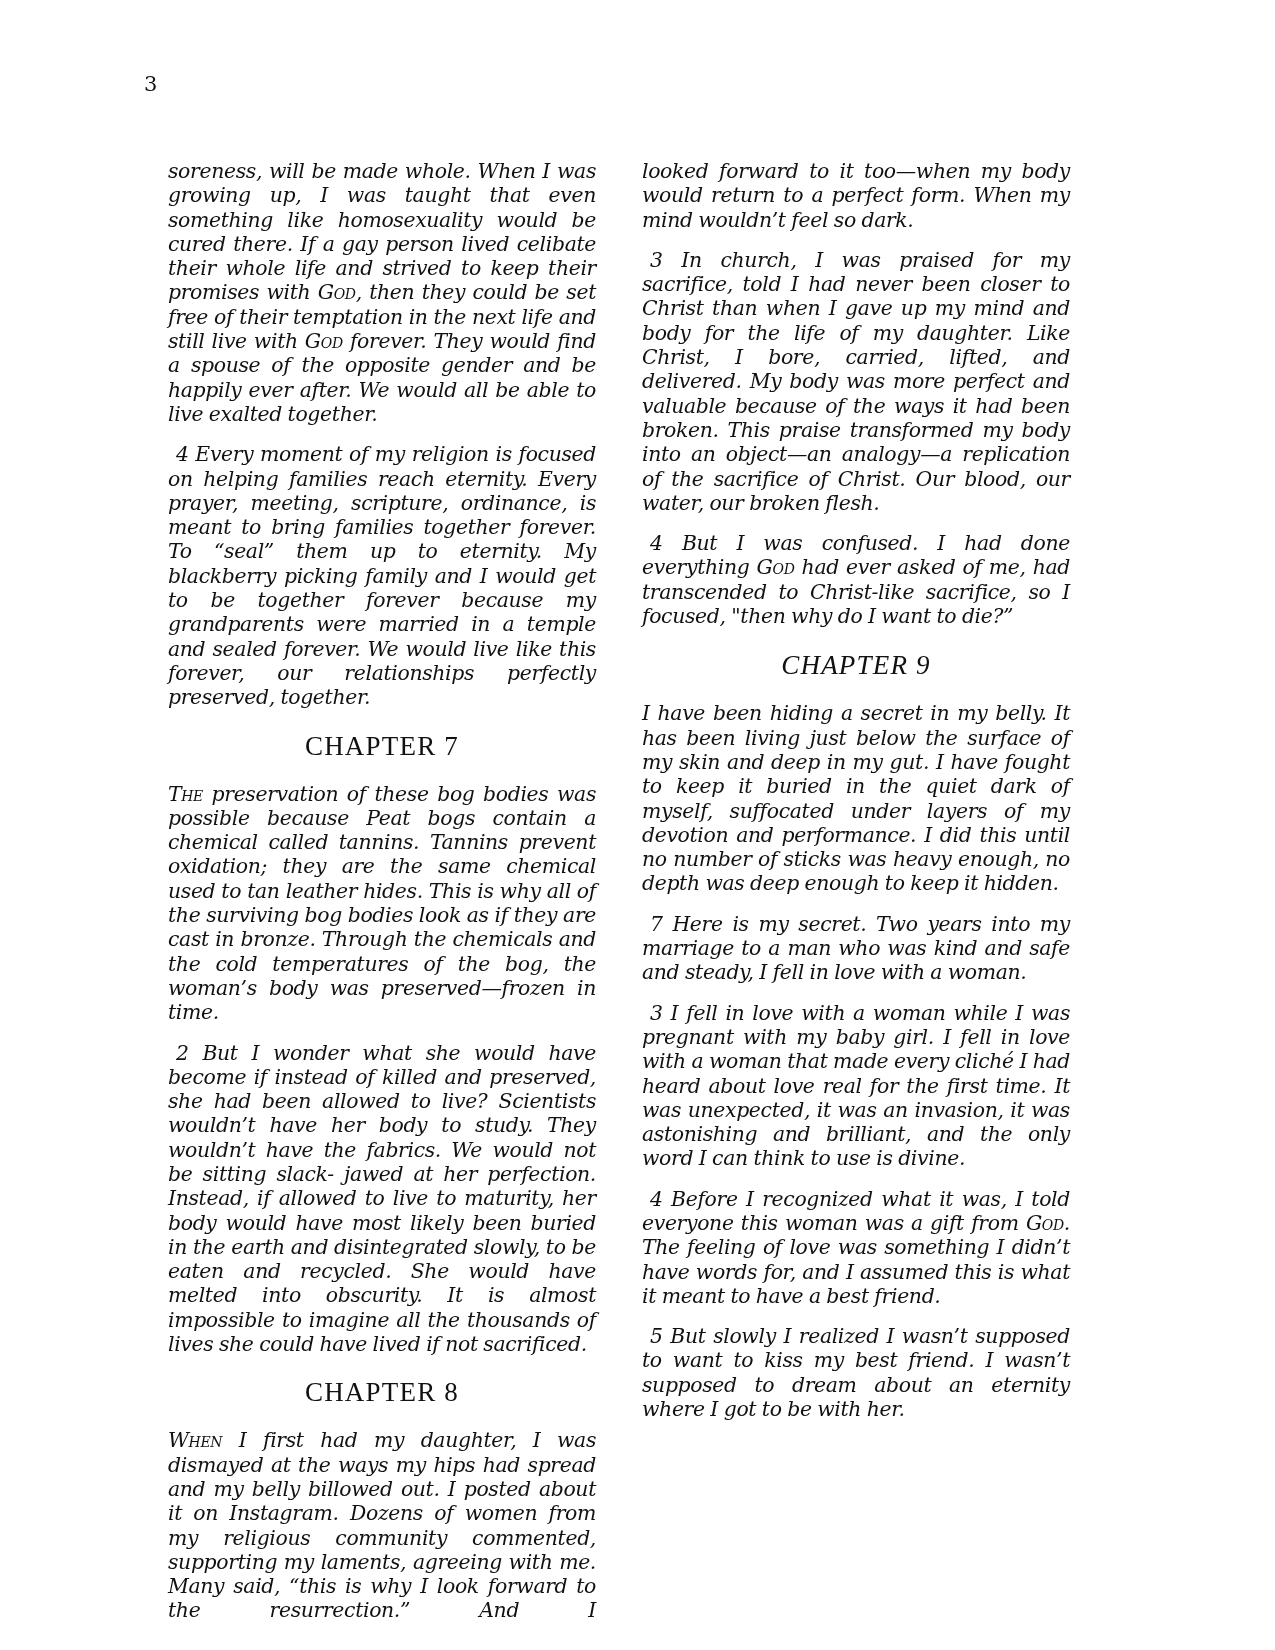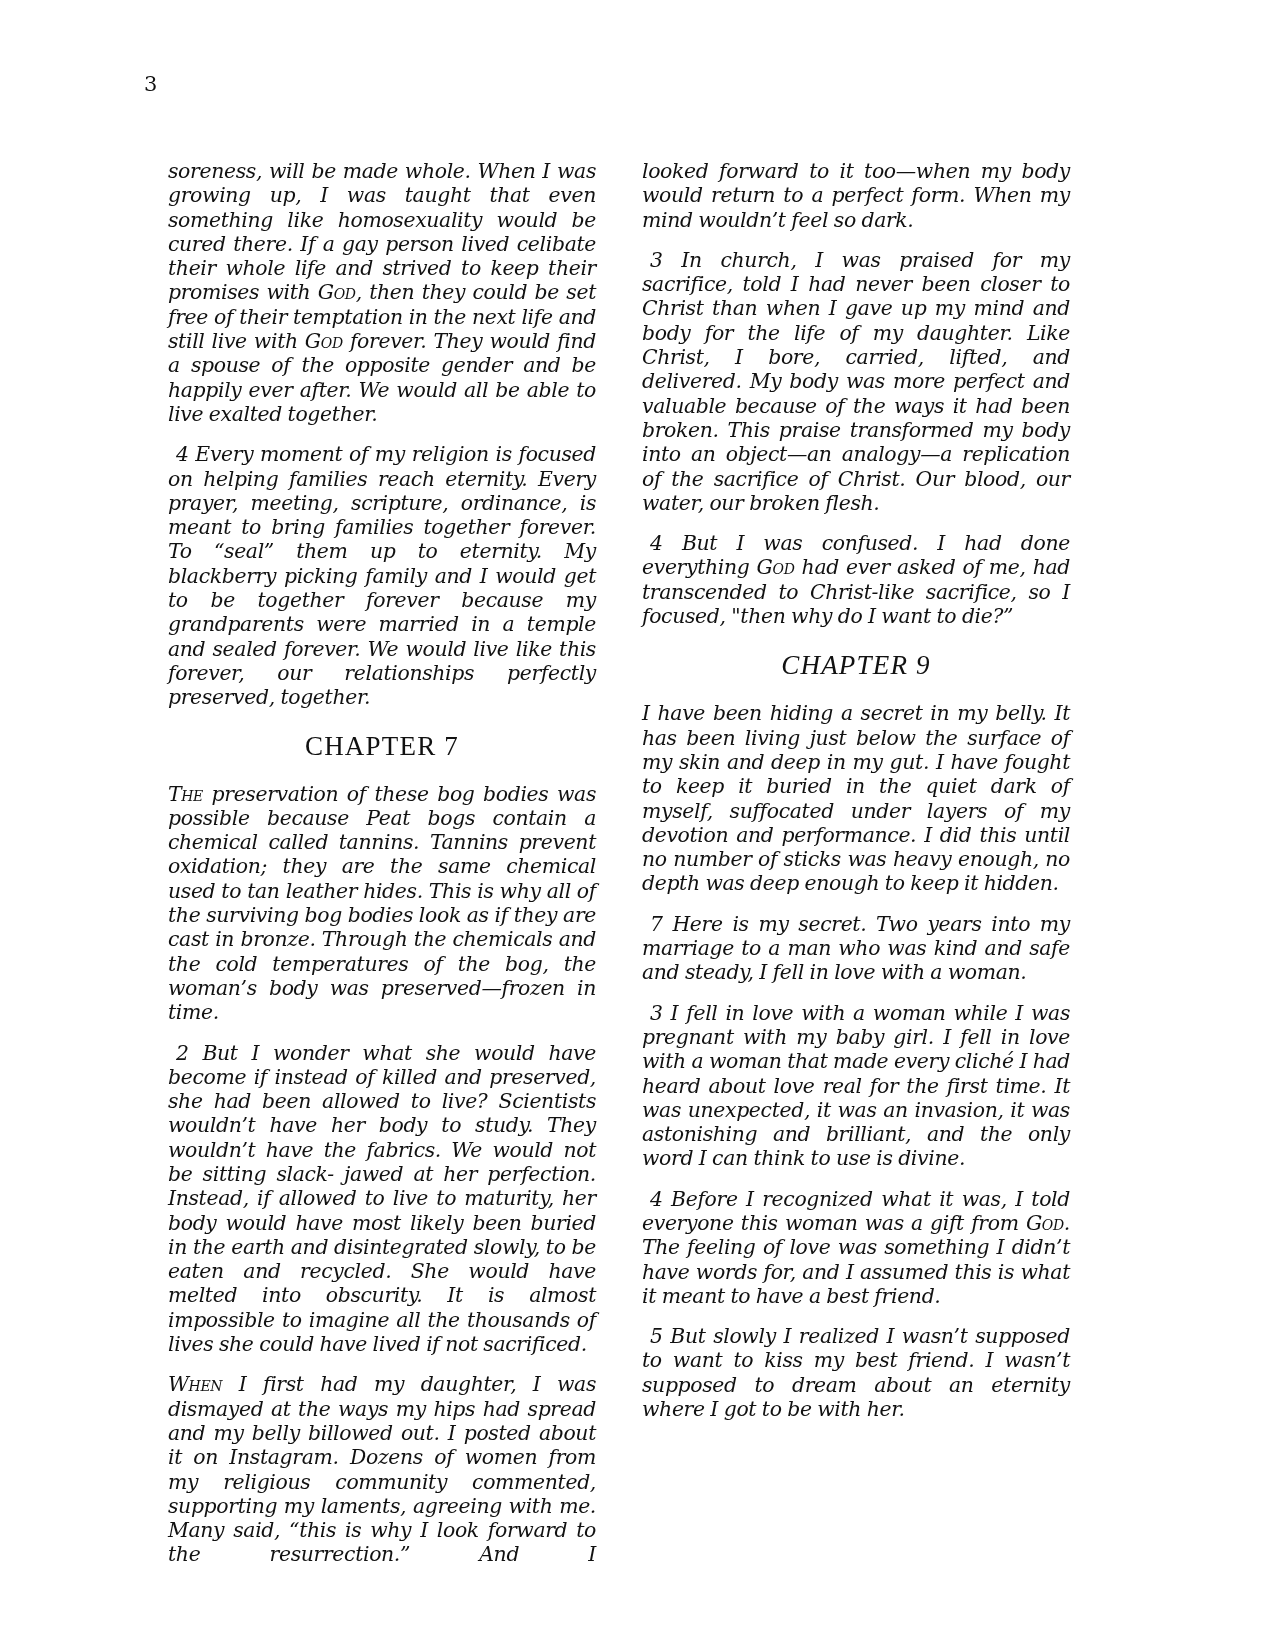--- a/index.html
+++ b/index.html
@@ -38,20 +38,21 @@
 <div class="page-number">3</div>
 
 <div class="column col-left">
   <p class="para"><span>soreness, will be made whole. When I was growing up, I was taught that even something like homosexuality would be cured there. If a gay person lived celibate their whole life and strived to keep their promises with </span><span class="sc">God</span><span>, then they could be set free of their temptation in the next life and still live with </span><span class="sc">God</span><span> forever. They would find a spouse of the opposite gender and be happily ever after. We would all be able to live exalted together.</span></p>
   <p class="para indent">4 Every moment of my religion is focused on helping families reach eternity. Every prayer, meeting, scripture, ordinance, is meant to bring families together forever. To “seal” them up to eternity. My blackberry picking family and I would get to be together forever because my grandparents were married in a temple and sealed forever. We would live like this forever, our relationships perfectly preserved, together.</p>
 
   <div class="chapter-heading">CHAPTER 7</div>
   <p class="para lead-in"><span class="sc">The</span><span> preservation of these bog bodies was possible because Peat bogs contain a chemical called tannins. Tannins prevent oxidation; they are the same chemical used to tan leather hides. This is why all of the surviving bog bodies look as if they are cast in bronze. Through the chemicals and the cold temperatures of the bog, the woman’s body was preserved—frozen in time.</span></p>
   <p class="para indent">2 But I wonder what she would have become if instead of killed and preserved, she had been allowed to live? Scientists wouldn’t have her body to study. They wouldn’t have the fabrics. We would not be sitting slack- jawed at her perfection. Instead, if allowed to live to maturity, her body would have most likely been buried in the earth and disintegrated slowly, to be eaten and recycled. She would have melted into obscurity. It is almost impossible to imagine all the thousands of lives she could have lived if not sacrificed.</p>
 
+  <div class="chapter-heading">CHAPTER 8</div>
   <p class="para lead-in" style="text-align-last: justify;"><span class="sc">When</span><span> I first had my daughter, I was dismayed at the ways my hips had spread and my belly billowed out. I posted about it on Instagram. Dozens of women from my religious community commented, supporting my laments, agreeing with me. Many said, “this is why I look forward to the resurrection.” And I</span></p>
 </div>
 
 <div class="column col-right">
   <p class="para">looked forward to it too—when my body would return to a perfect form. When my mind wouldn’t feel so dark.</p>
   <p class="para indent">3 In church, I was praised for my sacrifice, told I had never been closer to Christ than when I gave up my mind and body for the life of my daughter. Like Christ, I bore, carried, lifted, and delivered. My body was more perfect and valuable because of the ways it had been broken. This praise transformed my body into an object—an analogy—a replication of the sacrifice of Christ. Our blood, our water, our broken flesh.</p>
   <p class="para indent"><span>4 But I was confused. I had done everything </span><span class="sc">God</span><span> had ever asked of me, had transcended to Christ-like sacrifice, so I focused, "then why do I want to die?”</span></p>
 
   <div class="chapter-heading">CHAPTER 9</div>
   <p class="para">I have been hiding a secret in my belly. It has been living just below the surface of my skin and deep in my gut. I have fought to keep it buried in the quiet dark of myself, suffocated under layers of my devotion and performance. I did this until no number of sticks was heavy enough, no depth was deep enough to keep it hidden.</p>

